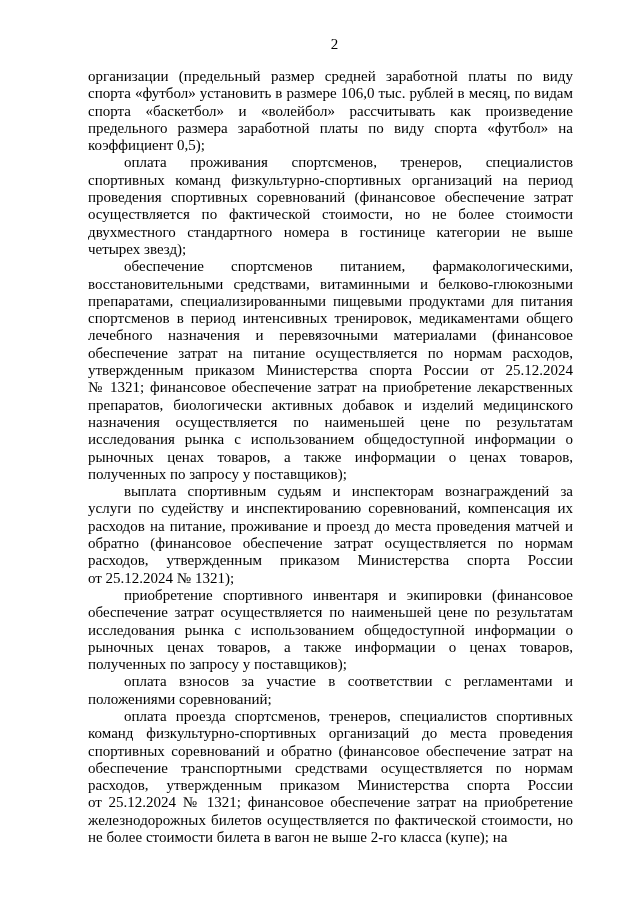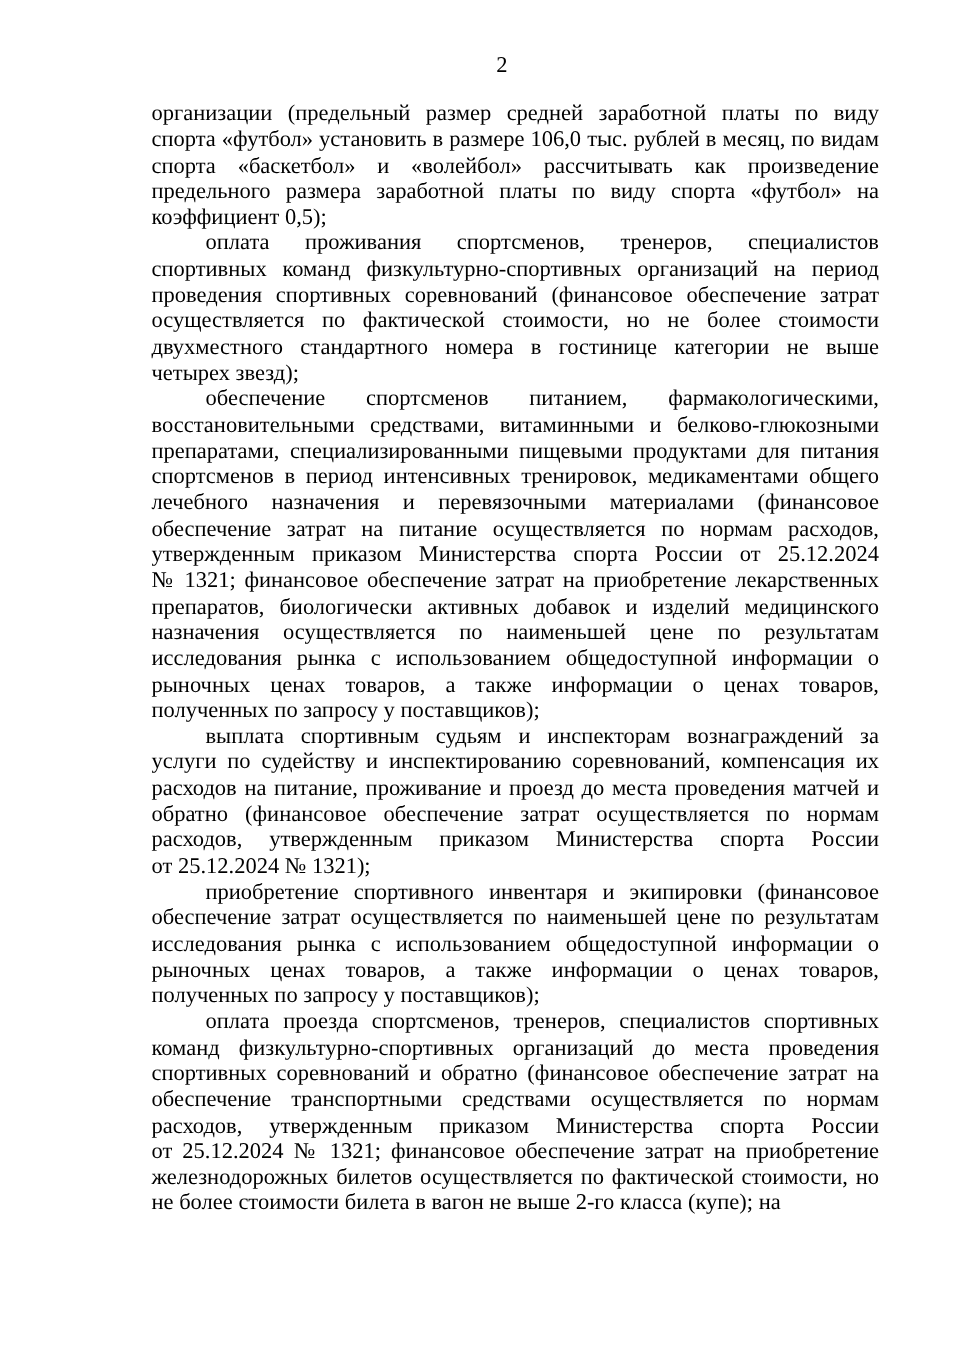--- a/index.html
+++ b/index.html
@@ -25,21 +25,21 @@
     top: 36px;
     left: 92px;
     width: 485px;
     text-align: center;
     font-size: 15px;
     line-height: 17px;
   }
   .content {
     position: absolute;
     top: 68px;
-    left: 101px;
+    left: 88px;
     width: 485px;
     font-size: 15px;
     line-height: 17.3px;
     text-align: justify;
     hyphens: none;
   }
   .para {
     margin: 0;
     padding: 0;
     text-indent: 36px;
@@ -54,16 +54,17 @@
 <div class="page">
 
   <div class="page-number">2</div>
 
   <div class="content">
     <p class="para no-indent">организации (предельный размер средней заработной платы по виду спорта «футбол» установить в размере 106,0 тыс. рублей в месяц, по видам спорта «баскетбол» и «волейбол» рассчитывать как произведение предельного размера заработной платы по виду спорта «футбол» на коэффициент 0,5);</p>
     <p class="para">оплата проживания спортсменов, тренеров, специалистов спортивных команд физкультурно-спортивных организаций на период проведения спортивных соревнований (финансовое обеспечение затрат осуществляется по фактической стоимости, но не более стоимости двухместного стандартного номера в гостинице категории не выше четырех звезд);</p>
     <p class="para">обеспечение спортсменов питанием, фармакологическими, восстановительными средствами, витаминными и белково-глюкозными препаратами, специализированными пищевыми продуктами для питания спортсменов в период интенсивных тренировок, медикаментами общего лечебного назначения и перевязочными материалами (финансовое обеспечение затрат на питание осуществляется по нормам расходов, утвержденным приказом Министерства спорта России от 25.12.2024 №&nbsp;1321; финансовое обеспечение затрат на приобретение лекарственных препаратов, биологически активных добавок и изделий медицинского назначения осуществляется по наименьшей цене по результатам исследования рынка с использованием общедоступной информации о рыночных ценах товаров, а также информации о ценах товаров, полученных по запросу у поставщиков);</p>
     <p class="para">выплата спортивным судьям и инспекторам вознаграждений за услуги по судейству и инспектированию соревнований, компенсация их расходов на питание, проживание и проезд до места проведения матчей и обратно (финансовое обеспечение затрат осуществляется по нормам расходов, утвержденным приказом Министерства спорта России от&nbsp;25.12.2024 №&nbsp;1321);</p>
     <p class="para">приобретение спортивного инвентаря и экипировки (финансовое обеспечение затрат осуществляется по наименьшей цене по результатам исследования рынка с использованием общедоступной информации о рыночных ценах товаров, а также информации о ценах товаров, полученных по запросу у поставщиков);</p>
+    <p class="para">оплата взносов за участие в соответствии с регламентами и положениями соревнований;</p>
     <p class="para">оплата проезда спортсменов, тренеров, специалистов спортивных команд физкультурно-спортивных организаций до места проведения спортивных соревнований и обратно (финансовое обеспечение затрат на обеспечение транспортными средствами осуществляется по нормам расходов, утвержденным приказом Министерства спорта России от&nbsp;25.12.2024 №&nbsp;1321; финансовое обеспечение затрат на приобретение железнодорожных билетов осуществляется по фактической стоимости, но не более стоимости билета в вагон не выше 2-го класса (купе); на</p>
   </div>
 
 </div>
 
 </body></html>

